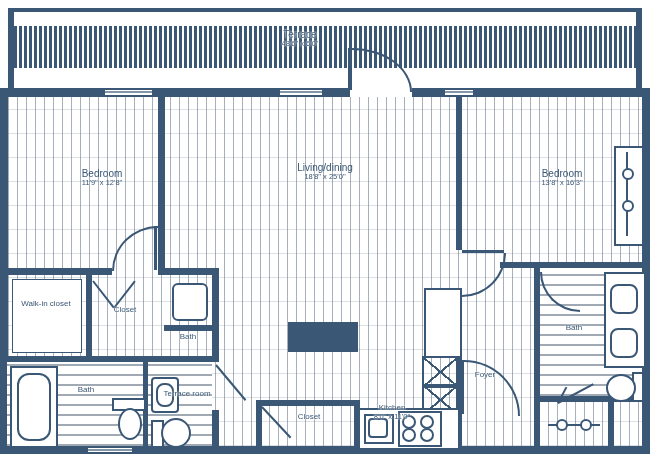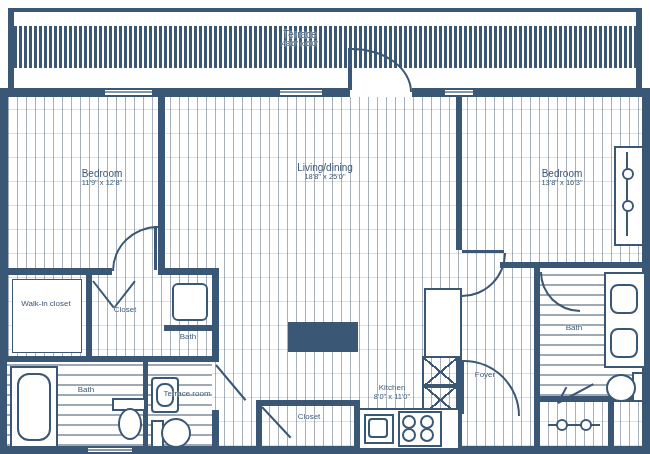--- a/index.html
+++ b/index.html
@@ -146,21 +146,21 @@
   <div class="xbox" style="left:422px;top:356px;width:33px;height:28px;"></div>
   <div class="xbox" style="left:422px;top:384px;width:33px;height:28px;"></div>
   <div class="outline" style="left:358px;top:408px;width:98px;height:38px;"></div>
   <div class="fixt" style="left:364px;top:414px;width:26px;height:26px;"></div>
   <div class="fixt thin" style="left:368px;top:418px;width:16px;height:16px;border-radius:4px;"></div>
   <div class="outline" style="left:398px;top:411px;width:40px;height:32px;"></div>
   <div class="burner" style="left:402px;top:415px;"></div>
   <div class="burner" style="left:420px;top:415px;"></div>
   <div class="burner" style="left:402px;top:428px;"></div>
   <div class="burner" style="left:420px;top:428px;"></div>
-  <div class="rlabel sm halo" style="left:362px;top:384px;width:60px;">
+  <div class="rlabel sm halo" style="left:362px;top:404px;width:60px;">
     <span class="rname">Kitchen</span>
     <span class="rdims">8'0" x 11'0"</span>
   </div>
 
   <div class="rlabel sm halo" style="left:462px;top:371px;width:46px;text-align:center;">
     <span class="rname">Foyer</span>
   </div>
   <div class="wall" style="left:461px;top:360px;width:3px;height:54px;"></div>
   <div class="arc arc-tr" style="left:464px;top:360px;width:54px;height:54px;"></div>
 

